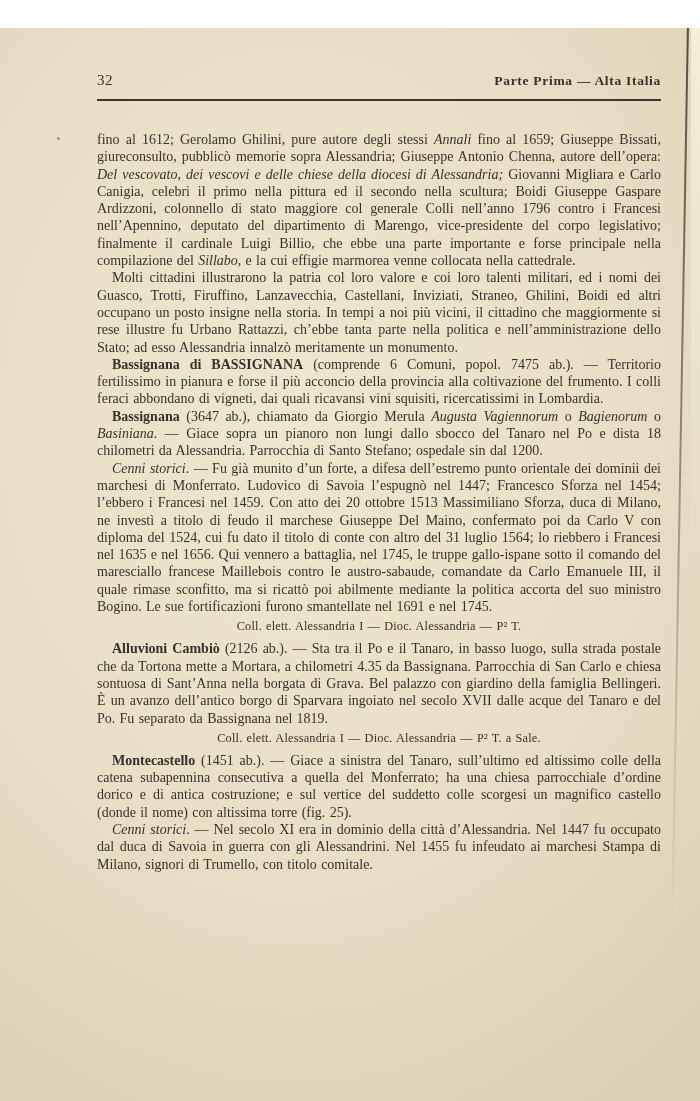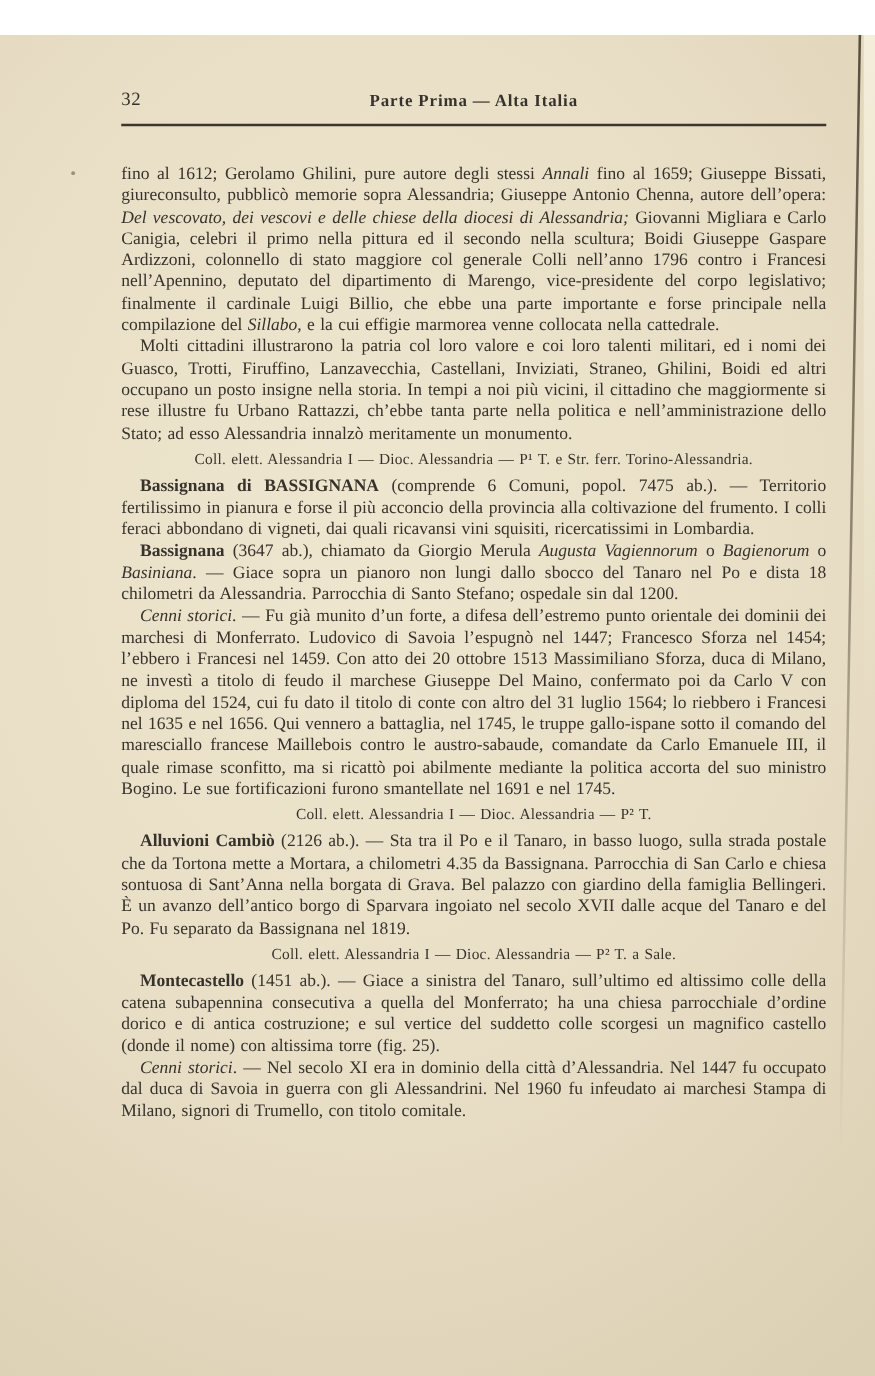--- a/index.html
+++ b/index.html
@@ -50,21 +50,21 @@
   }
   .header{
     position:absolute;top:44px;left:97px;width:564px;height:20px;
   }
   .page-number{
     position:absolute;left:0;top:0;
     font-size:15px;letter-spacing:.5px;
   }
   .running-title{
     position:absolute;left:0;right:0;top:1px;
-    text-align:center;
+    text-align:right;
     font-size:13.5px;font-weight:bold;letter-spacing:.7px;
   }
   .rule{
     position:absolute;top:71px;left:97px;width:564px;height:2px;
     background:var(--rule);
   }
   .body-text{
     position:absolute;top:103px;left:97px;width:564px;
     font-size:14px;line-height:17.3px;
     text-align:justify;
@@ -92,25 +92,24 @@
   <header class="header">
     <span class="page-number">32</span>
     <span class="running-title">Parte Prima — Alta Italia</span>
   </header>
 
   <div class="rule"></div>
 
   <main class="body-text">
       <p class="paragraph"><span>fino al 1612; Gerolamo Ghilini, pure autore degli stessi </span><span class="italic">Annali</span><span> fino al 1659; Giuseppe Bissati, giureconsulto, pubblicò memorie sopra Alessandria; Giuseppe Antonio Chenna, autore dell’opera: </span><span class="italic">Del vescovato, dei vescovi e delle chiese della diocesi di Alessandria;</span><span> Giovanni Migliara e Carlo Canigia, celebri il primo nella pittura ed il secondo nella scultura; Boidi Giuseppe Gaspare Ardizzoni, colonnello di stato maggiore col generale Colli nell’anno 1796 contro i Francesi nell’Apennino, deputato del dipartimento di Marengo, vice-presidente del corpo legislativo; finalmente il cardinale Luigi Billio, che ebbe una parte importante e forse principale nella compilazione del </span><span class="italic">Sillabo</span><span>, e la cui effigie marmorea venne collocata nella cattedrale.</span></p>
       <p class="paragraph indent"><span>Molti cittadini illustrarono la patria col loro valore e coi loro talenti militari, ed i nomi dei Guasco, Trotti, Firuffino, Lanzavecchia, Castellani, Inviziati, Straneo, Ghilini, Boidi ed altri occupano un posto insigne nella storia. In tempi a noi più vicini, il cittadino che maggiormente si rese illustre fu Urbano Rattazzi, ch’ebbe tanta parte nella politica e nell’amministrazione dello Stato; ad esso Alessandria innalzò meritamente un monumento.</span></p>
-      <p class="note"><span>Coll. elett. Alessandria I — Dioc. Alessandria — P¹ T. e Str. ferr. Torino-Alessandria.</span></p>
       <p class="paragraph indent"><span class="bold">Bassignana di BASSIGNANA</span><span> (comprende 6 Comuni, popol. 7475 ab.). — Territorio fertilissimo in pianura e forse il più acconcio della provincia alla coltivazione del frumento. I colli feraci abbondano di vigneti, dai quali ricavansi vini squisiti, ricercatissimi in Lombardia.</span></p>
       <p class="paragraph indent"><span class="bold">Bassignana</span><span> (3647 ab.), chiamato da Giorgio Merula </span><span class="italic">Augusta Vagiennorum</span><span> o </span><span class="italic">Bagienorum</span><span> o </span><span class="italic">Basiniana</span><span>. — Giace sopra un pianoro non lungi dallo sbocco del Tanaro nel Po e dista 18 chilometri da Alessandria. Parrocchia di Santo Stefano; ospedale sin dal 1200.</span></p>
       <p class="paragraph indent"><span class="italic">Cenni storici</span><span>. — Fu già munito d’un forte, a difesa dell’estremo punto orientale dei dominii dei marchesi di Monferrato. Ludovico di Savoia l’espugnò nel 1447; Francesco Sforza nel 1454; l’ebbero i Francesi nel 1459. Con atto dei 20 ottobre 1513 Massimiliano Sforza, duca di Milano, ne investì a titolo di feudo il marchese Giuseppe Del Maino, confermato poi da Carlo V con diploma del 1524, cui fu dato il titolo di conte con altro del 31 luglio 1564; lo riebbero i Francesi nel 1635 e nel 1656. Qui vennero a battaglia, nel 1745, le truppe gallo-ispane sotto il comando del maresciallo francese Maillebois contro le austro-sabaude, comandate da Carlo Emanuele III, il quale rimase sconfitto, ma si ricattò poi abilmente mediante la politica accorta del suo ministro Bogino. Le sue fortificazioni furono smantellate nel 1691 e nel 1745.</span></p>
       <p class="note"><span>Coll. elett. Alessandria I — Dioc. Alessandria — P² T.</span></p>
       <p class="paragraph indent"><span class="bold">Alluvioni Cambiò</span><span> (2126 ab.). — Sta tra il Po e il Tanaro, in basso luogo, sulla strada postale che da Tortona mette a Mortara, a chilometri 4.35 da Bassignana. Parrocchia di San Carlo e chiesa sontuosa di Sant’Anna nella borgata di Grava. Bel palazzo con giardino della famiglia Bellingeri. È un avanzo dell’antico borgo di Sparvara ingoiato nel secolo XVII dalle acque del Tanaro e del Po. Fu separato da Bassignana nel 1819.</span></p>
       <p class="note"><span>Coll. elett. Alessandria I — Dioc. Alessandria — P² T. a Sale.</span></p>
       <p class="paragraph indent"><span class="bold">Montecastello</span><span> (1451 ab.). — Giace a sinistra del Tanaro, sull’ultimo ed altissimo colle della catena subapennina consecutiva a quella del Monferrato; ha una chiesa parrocchiale d’ordine dorico e di antica costruzione; e sul vertice del suddetto colle scorgesi un magnifico castello (donde il nome) con altissima torre (fig. 25).</span></p>
-      <p class="paragraph indent"><span class="italic">Cenni storici</span><span>. — Nel secolo XI era in dominio della città d’Alessandria. Nel 1447 fu occupato dal duca di Savoia in guerra con gli Alessandrini. Nel 1960 fu infeudato ai marchesi Stampa di Milano, signori di Trumello, con titolo comitale.</span></p>
+      <p class="paragraph indent"><span class="italic">Cenni storici</span><span>. — Nel secolo XI era in dominio della città d’Alessandria. Nel 1447 fu occupato dal duca di Savoia in guerra con gli Alessandrini. Nel 1455 fu infeudato ai marchesi Stampa di Milano, signori di Trumello, con titolo comitale.</span></p>
     </main>
 
   <div class="bottom-shade"></div>
 </div>
 
 </body></html>

